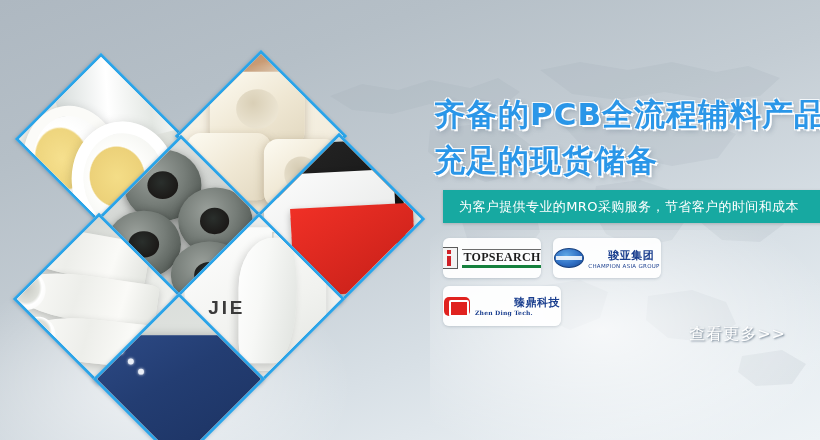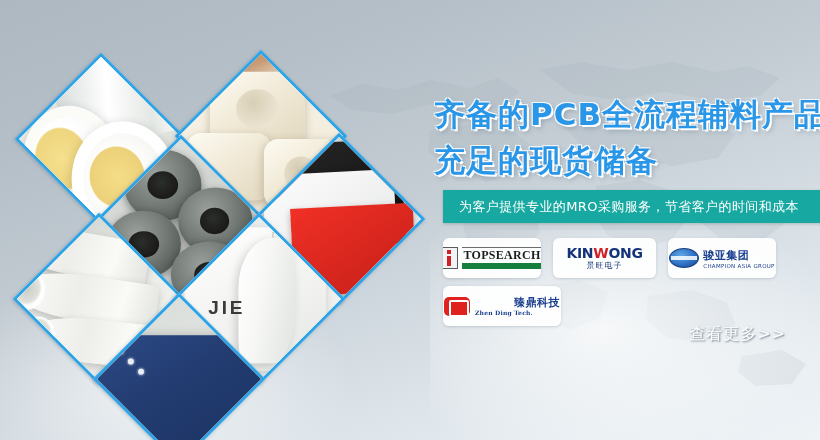--- a/index.html
+++ b/index.html
@@ -168,41 +168,41 @@
   .lc2{width:103px;}
   .lc3{width:108px;}
   .lc4{width:118px;}
 
   
   .ts{display:flex;align-items:center;gap:4px;}
   .ts-mark{width:14px;height:20px;background:#f3f3f3;border:1px solid #5a5a5a;position:relative;}
   .ts-mark::before{content:"";position:absolute;left:4px;top:2px;width:4px;height:4px;background:#cf2027;}
   .ts-mark::after{content:"";position:absolute;left:4px;top:8px;width:4px;height:10px;background:#cf2027;}
   .ts-word{font-family:"Liberation Serif","DejaVu Serif",serif;font-size:12px;font-weight:700;
-    letter-spacing:.3px;color:#1c1c1c;border-top:1px solid #6d6d6d;border-bottom:6px solid #15803d;
+    letter-spacing:.3px;color:#1c1c1c;border-top:1px solid #6d6d6d;border-bottom:3px solid #15803d;
     line-height:1.25;padding:0 1px;}
 
   
   .kw{text-align:center;line-height:1;}
   .kw-main{font-size:14px;font-weight:700;color:#15337a;letter-spacing:-.3px;
     font-family:"DejaVu Sans","Liberation Sans",sans-serif;}
   .kw-main i{font-style:normal;color:#d11f26;}
   .kw-cn{font-size:8px;color:#15337a;letter-spacing:1px;margin-top:2px;
     font-family:"DejaVu Sans","Liberation Sans",sans-serif;}
 
   
   .ca{display:flex;align-items:center;gap:4px;}
   .ca-globe{width:28px;height:18px;border-radius:50%;
     background:radial-gradient(ellipse at 40% 35%,#5fa8e6 0%,#2f6fc4 55%,#19488f 100%);
     position:relative;border:1px solid #17407f;}
   .ca-globe::after{content:"";position:absolute;left:1px;top:7px;right:1px;height:4px;
     background:rgba(255,255,255,.85);}
   .ca-txt{line-height:1;}
   .ca-cn{font-size:11px;font-weight:700;color:#1b3f8f;letter-spacing:.5px;
-    font-family:"DejaVu Sans","Liberation Sans",sans-serif;}
+    font-family:"DejaVu Sans","Liberation Sans",sans-serif;margin-left:20px;}
   .ca-en{font-size:5.5px;color:#1b3f8f;letter-spacing:.3px;margin-top:2px;
     font-family:"DejaVu Sans","Liberation Sans",sans-serif;}
 
   
   .zd{display:flex;align-items:center;gap:5px;}
   .zd-mark{width:26px;height:19px;border-radius:5px;background:#e0221f;position:relative;}
   .zd-mark::after{content:"";position:absolute;left:5px;top:3px;width:16px;height:13px;
     border:2px solid #ffffff;border-radius:2px;}
   .zd-txt{line-height:1;}
   .zd-cn{font-size:11px;font-weight:700;color:#1b3f8f;letter-spacing:.5px;
@@ -318,26 +318,20 @@
 
       <div class="logo-row">
 
         <div class="logo-card lc1">
           <div class="ts">
             <span class="ts-mark"></span>
             <span class="ts-word">TOPSEARCH</span>
           </div>
         </div>
 
-        <div class="logo-card lc2">
-          <div class="kw">
-            <div class="kw-main"><span>KIN</span><i>W</i><span>ONG</span></div>
-            <div class="kw-cn">景旺电子</div>
-          </div>
-        </div>
 
         <div class="logo-card lc3">
           <div class="ca">
             <span class="ca-globe"></span>
             <span class="ca-txt">
               <span class="ca-cn">骏亚集团</span>
               <span class="ca-en" style="display:block;">CHAMPION ASIA GROUP</span>
             </span>
           </div>
         </div>

